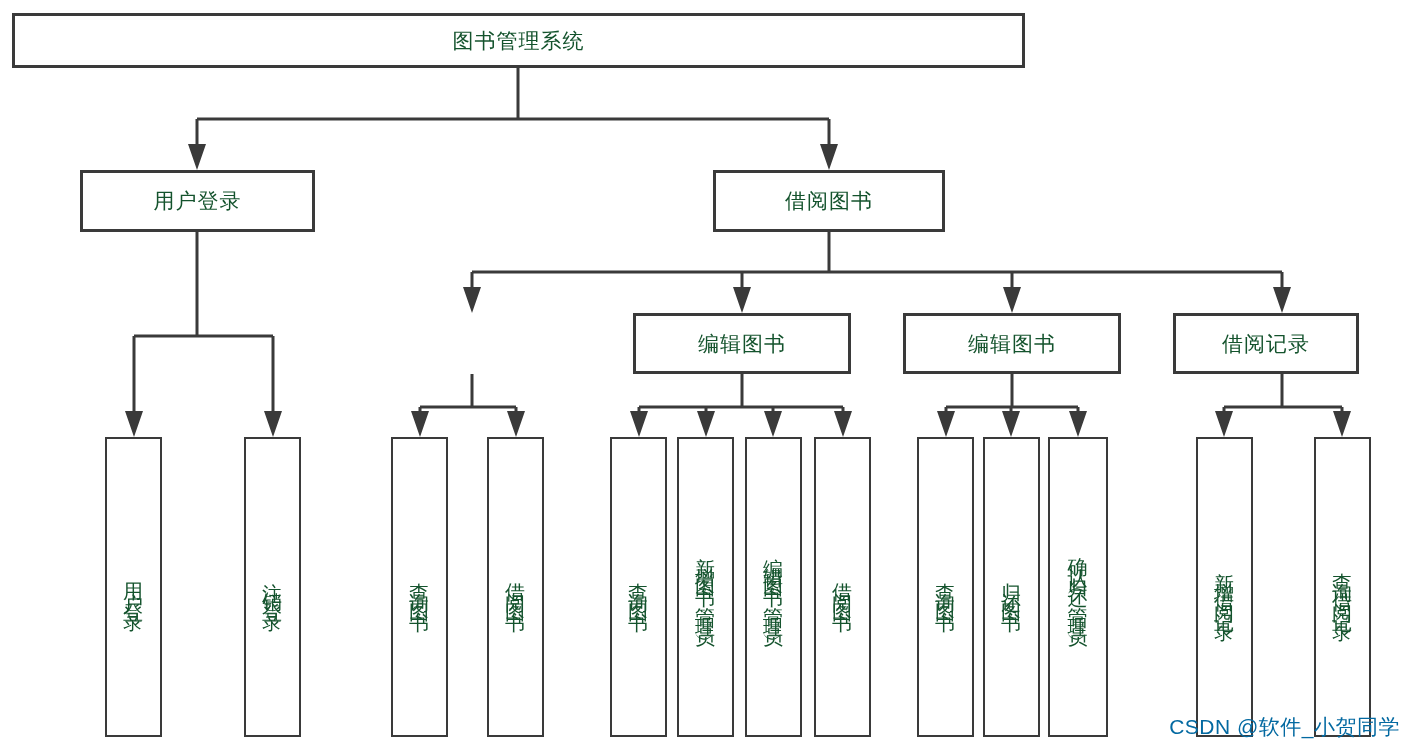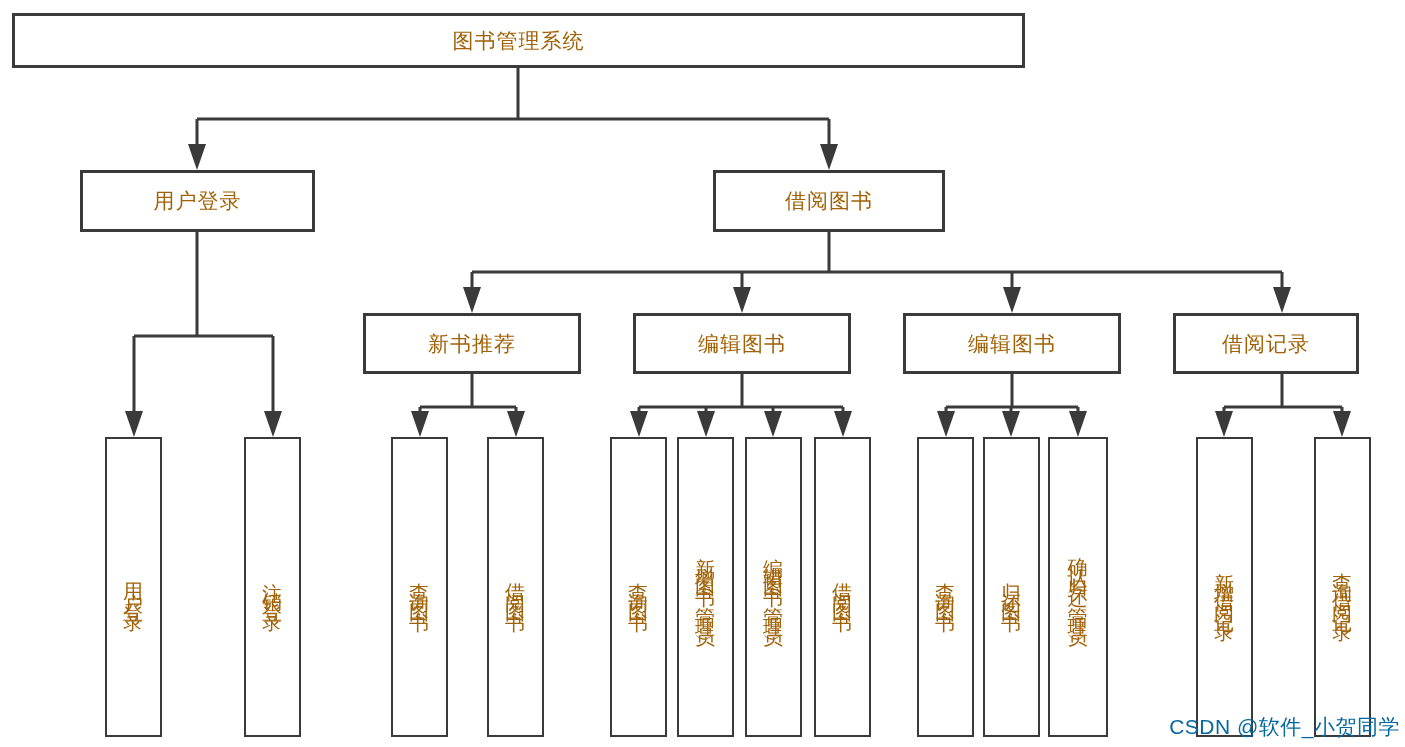--- a/index.html
+++ b/index.html
@@ -4,21 +4,21 @@
 <style>
   html,body{margin:0;padding:0;background:#ffffff;}
   .canvas{
     position:relative;width:1405px;height:747px;background:#ffffff;
     font-family:"Liberation Sans","DejaVu Sans",sans-serif;overflow:hidden;
   }
   .connectors{position:absolute;left:0;top:0;z-index:0;}
   .node{
     position:absolute;box-sizing:border-box;background:#ffffff;
     border:3px solid #3a3a3a;display:flex;align-items:center;justify-content:center;
-    color:#a16207;z-index:1;text-align:right;
+    color:#14532d;z-index:1;text-align:right;
   }
   .node .lbl{font-size:21px;letter-spacing:1px;white-space:nowrap;}
   .leaf{border-width:2px;}
   .leaf .vlbl{
     writing-mode:vertical-rl;text-orientation:mixed;
     font-size:20px;letter-spacing:10px;line-height:1;white-space:nowrap;
   }
   .watermark{
     position:absolute;right:5px;top:713px;z-index:3;
     font-size:21px;color:#0369a1;letter-spacing:0.5px;white-space:nowrap;
@@ -53,23 +53,20 @@
     <span class="lbl">图书管理系统</span>
   </div>
 
   <div class="node" style="left:80px;top:170px;width:235px;height:62px">
     <span class="lbl">用户登录</span>
   </div>
   <div class="node" style="left:713px;top:170px;width:232px;height:62px">
     <span class="lbl">借阅图书</span>
   </div>
 
-  <div class="node" style="left:363px;top:313px;width:218px;height:61px">
-    <span class="lbl">新书推荐</span>
-  </div>
   <div class="node" style="left:633px;top:313px;width:218px;height:61px">
     <span class="lbl">编辑图书</span>
   </div>
   <div class="node" style="left:903px;top:313px;width:218px;height:61px">
     <span class="lbl">编辑图书</span>
   </div>
   <div class="node" style="left:1173px;top:313px;width:186px;height:61px">
     <span class="lbl">借阅记录</span>
   </div>
 

